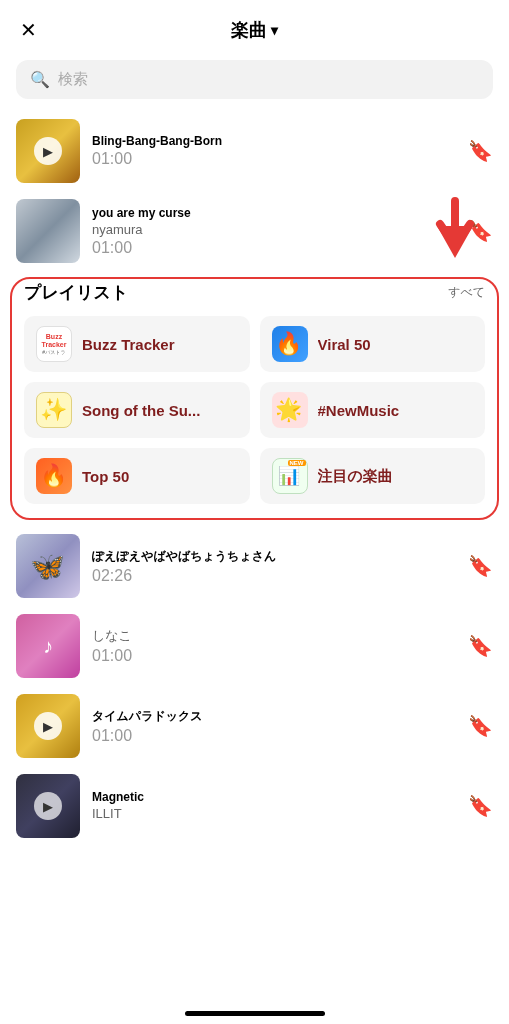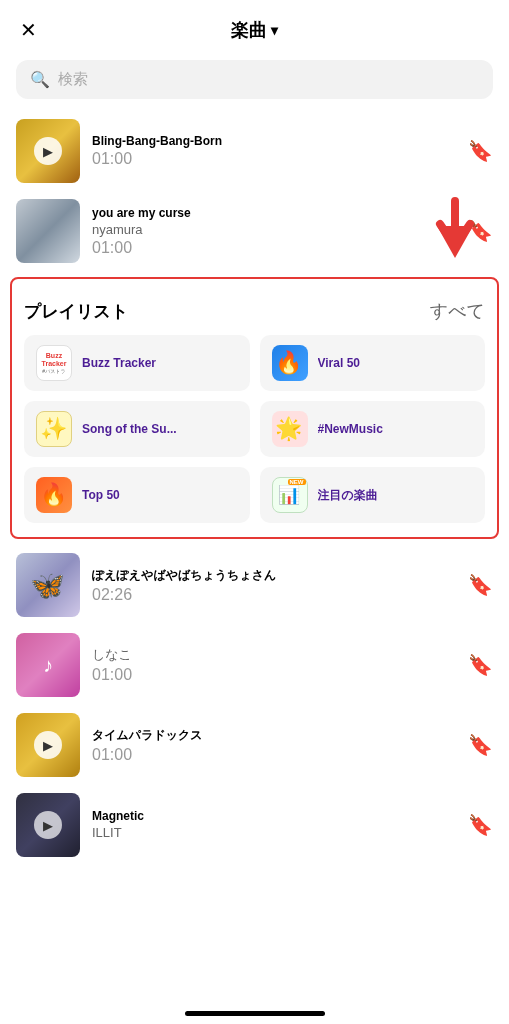--- a/index.html
+++ b/index.html
@@ -118,37 +118,37 @@
     .thumb-poe { background: linear-gradient(135deg, #b8c0d8, #9090c0, #d0c8e8); }
     .thumb-shina { background: linear-gradient(135deg, #d060a0, #e080c0, #c040a0); }
     .thumb-time { background: linear-gradient(135deg, #d0a020, #e8c040, #b08010); }
     .thumb-magnetic { background: linear-gradient(135deg, #303040, #404060, #202030); }
 
     
     .playlist-section {
       margin: 6px 0;
       background: #fff;
       border: 2.5px solid #e53935;
-      border-radius: 8px;
+      border-radius: 20px;
       margin: 6px 10px;
-      padding: 20px 12px 14px;
+      padding: 2px 12px 14px;
     }
     .playlist-header {
       display: flex;
       justify-content: space-between;
       align-items: center;
       margin-bottom: 12px;
     }
     .playlist-title {
       font-size: 17px;
       font-weight: 700;
       color: #000;
     }
     .playlist-all {
-      font-size: 18px;
+      font-size: 12px;
       color: #666;
       cursor: pointer;
     }
     .playlist-grid {
       display: grid;
       grid-template-columns: 1fr 1fr;
       gap: 10px;
     }
     .playlist-item {
       background: #f5f5f5;
@@ -163,23 +163,23 @@
       width: 36px;
       height: 36px;
       border-radius: 8px;
       flex-shrink: 0;
       display: flex;
       align-items: center;
       justify-content: center;
       font-size: 20px;
     }
     .playlist-name {
-      font-size: 12px;
+      font-size: 15px;
       font-weight: 600;
-      color: #4c1d95;
+      color: #7f1d1d;
       white-space: nowrap;
       overflow: hidden;
       text-overflow: ellipsis;
     }
     
     .icon-buzz { background: #fff; border: 1px solid #e0e0e0; }
     .icon-viral { background: linear-gradient(135deg, #2080e8, #40a0ff); }
     .icon-song { background: #fff8e0; }
     .icon-new { background: #e8e0f8; }
     .icon-top50 { background: linear-gradient(135deg, #ff6020, #ff9040); }

